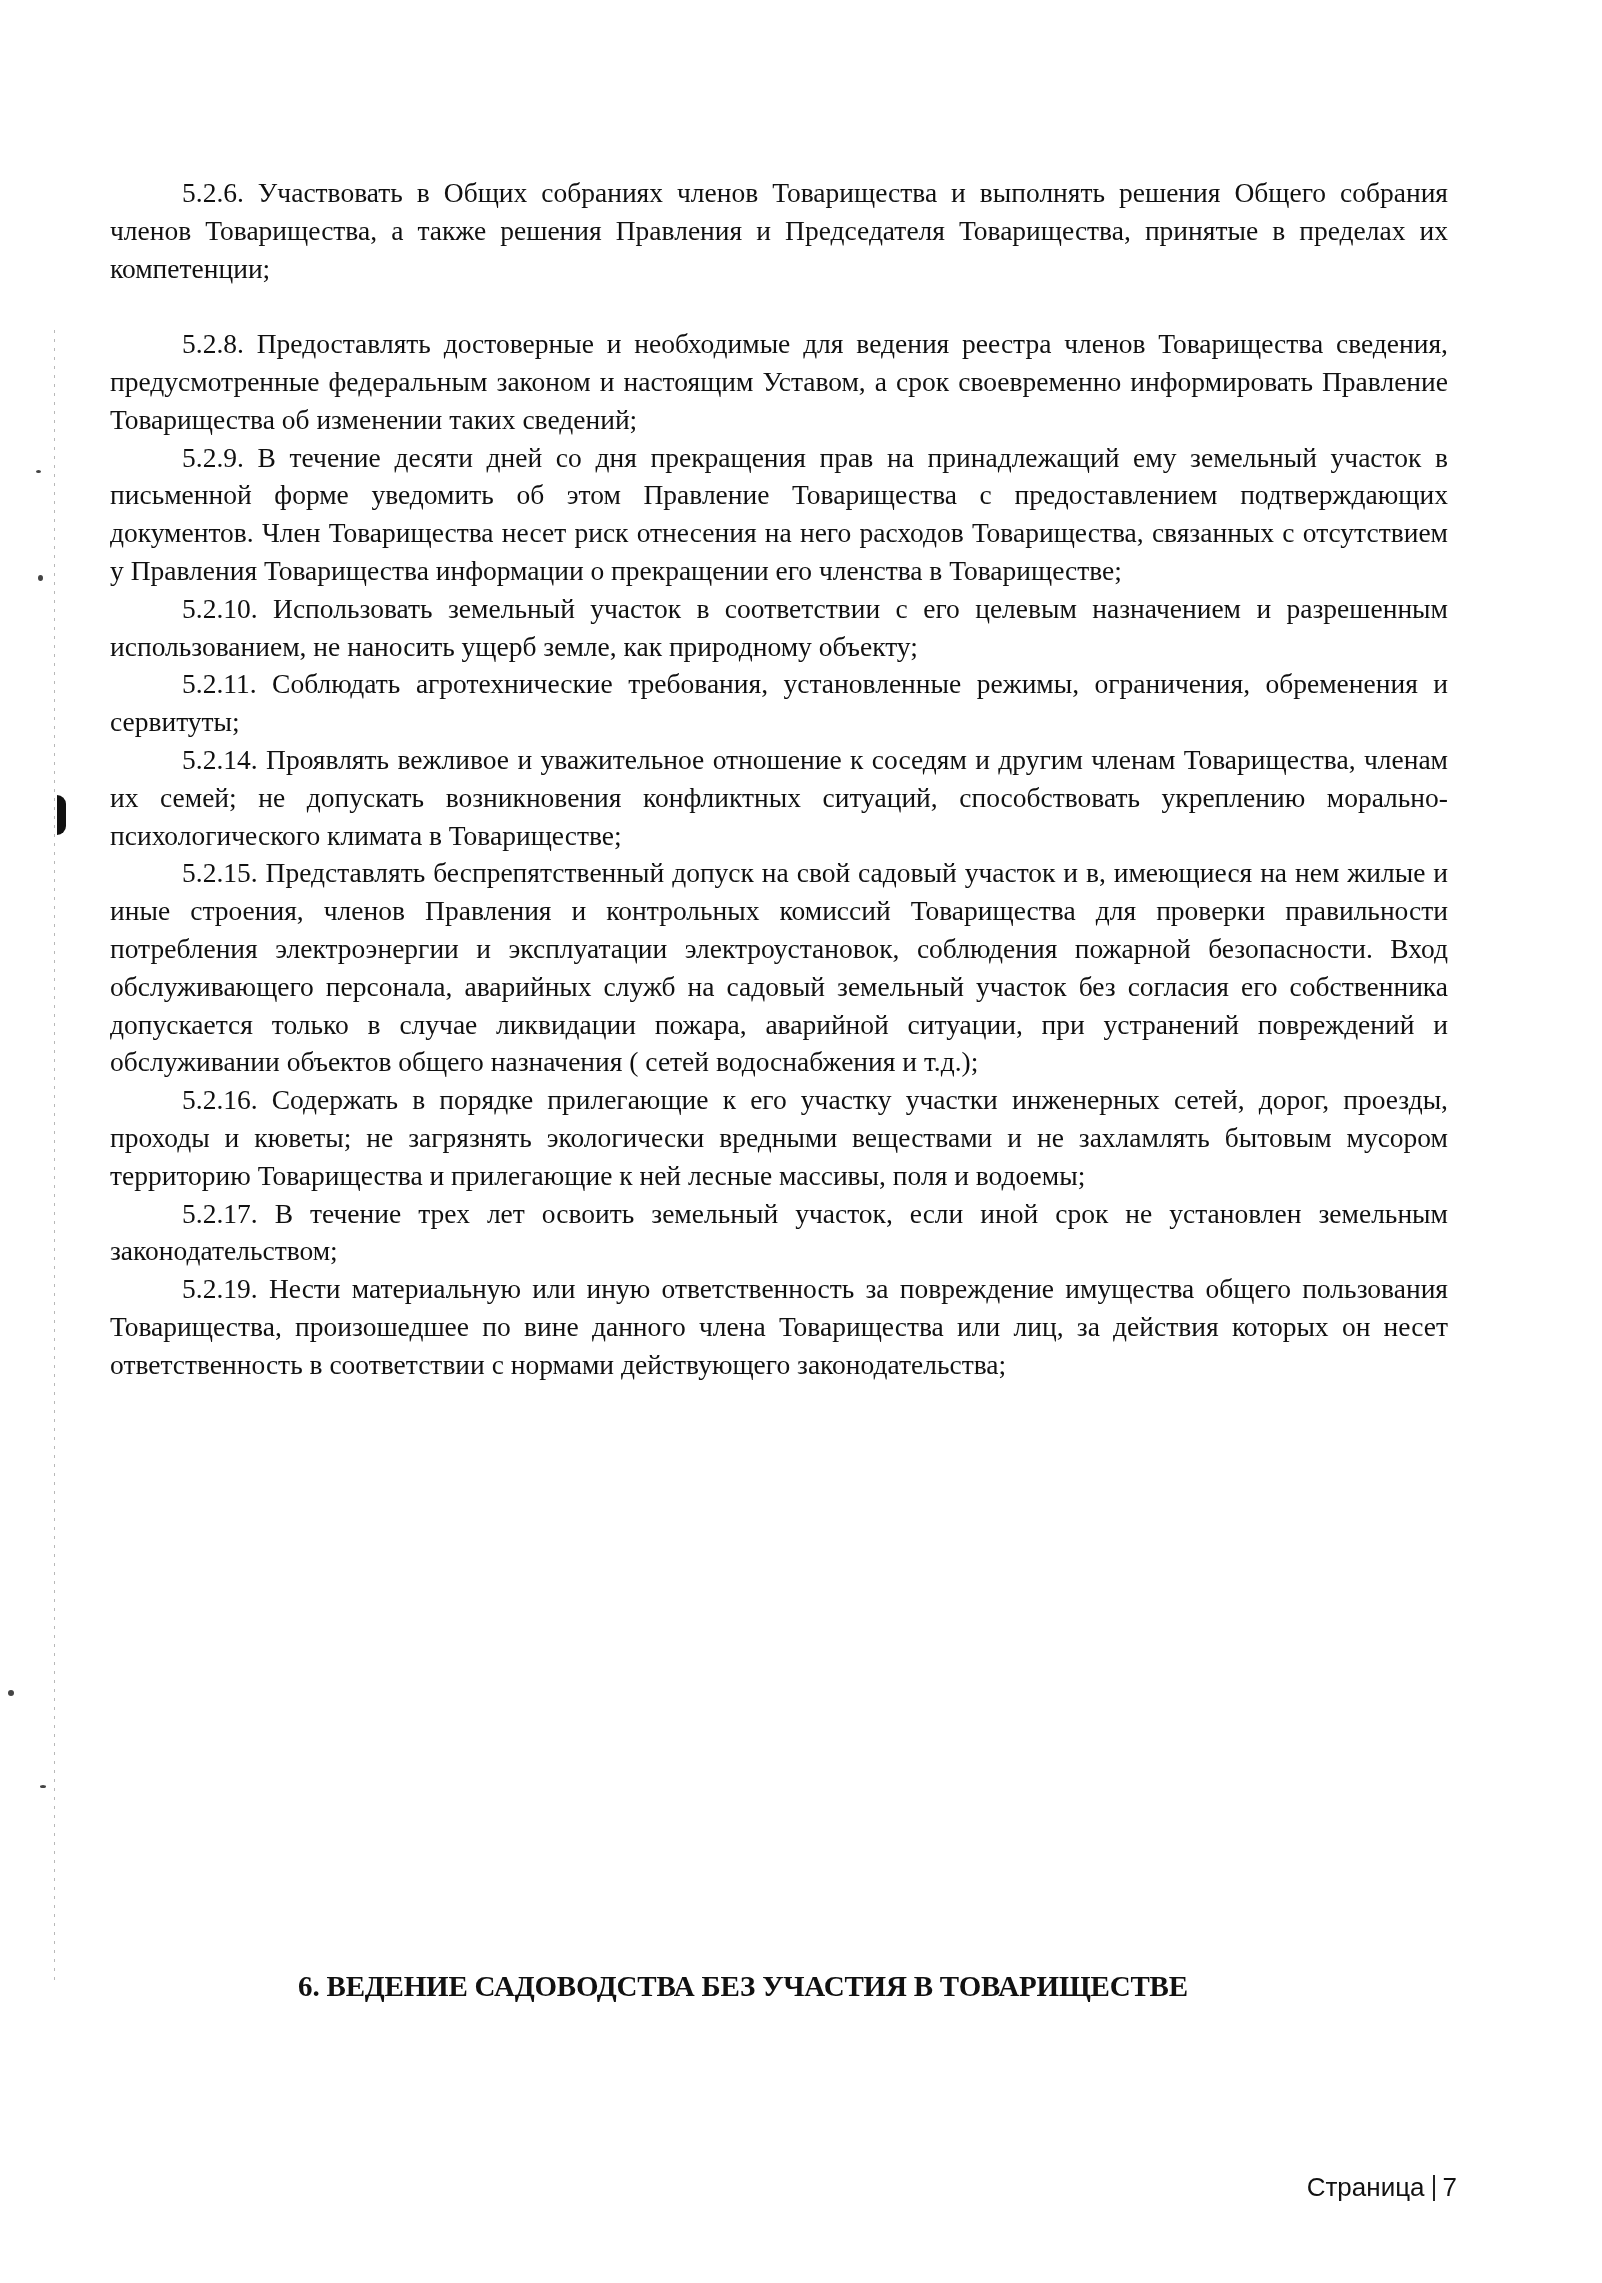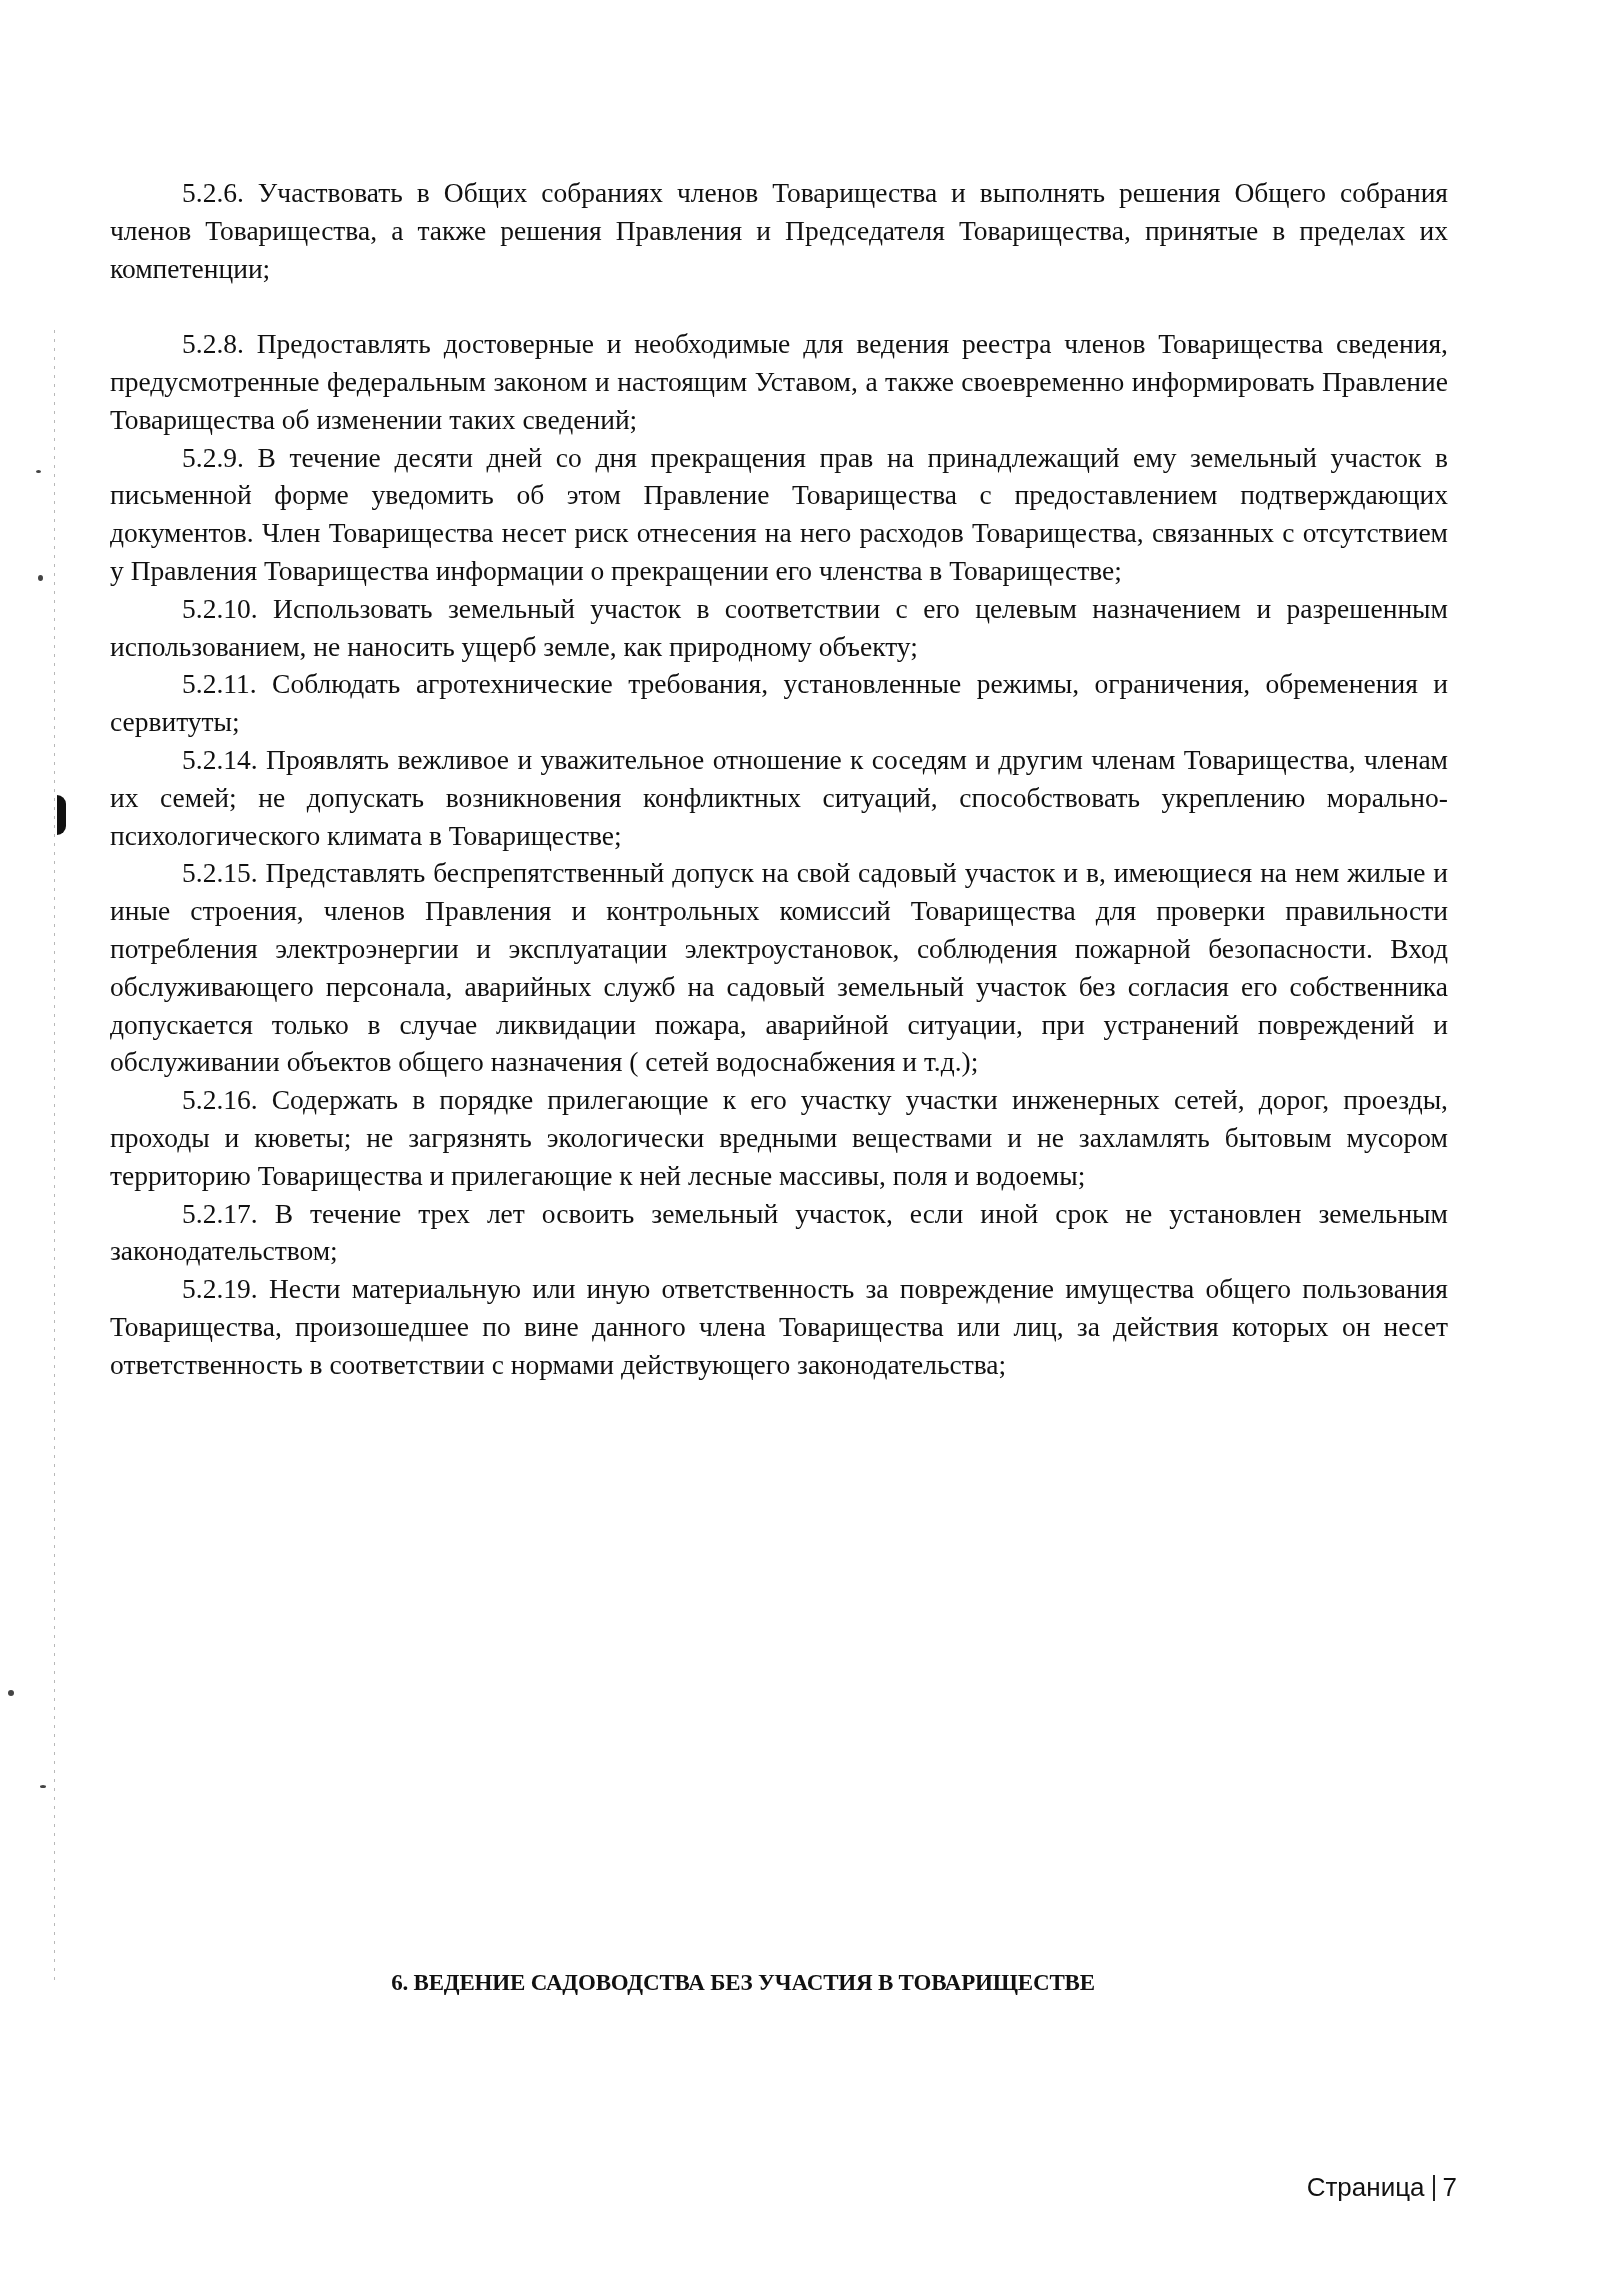--- a/index.html
+++ b/index.html
@@ -10,21 +10,21 @@
     font-family: "Liberation Serif", "DejaVu Serif", serif;
     font-size: 27.5px; line-height: 37.8px; color: #111;
     text-align: justify;
   }
   .content p { margin: 0; text-indent: 72px; }
   .content p.gap { margin-bottom: 37.8px; }
   .heading {
     position: absolute; left: 0; width: 1602px; top: 1970px;
     text-align: center;
     font-family: "Liberation Serif", "DejaVu Serif", serif;
-    font-weight: bold; font-size: 23px; color: #111; letter-spacing: -0.2px;
+    font-weight: bold; font-size: 29px; color: #111; letter-spacing: -0.2px;
   }
   .heading span { position: relative; left: -58px; }
   .footer {
     position: absolute; right: 145px; top: 2172px;
     font-family: "Liberation Sans", "DejaVu Sans", sans-serif;
     font-size: 26px; color: #111;
   }
   .footer .sep { display: inline-block; width: 2px; height: 26px; background: #222; vertical-align: -5px; margin: 0 8px; }
   
   .scan-line { position: absolute; left: 54px; top: 330px; width: 1px; height: 1650px;
@@ -38,21 +38,21 @@
 <div class="page">
   <div class="scan-line"></div>
   <div class="blot"></div>
   <div class="speck" style="left:36px;top:470px;width:5px;height:3px;"></div>
   <div class="speck" style="left:38px;top:575px;width:5px;height:6px;"></div>
   <div class="speck" style="left:8px;top:1690px;width:6px;height:6px;"></div>
   <div class="speck" style="left:40px;top:1785px;width:6px;height:3px;"></div>
 
   <div class="content">
     <p class="gap">5.2.6. Участвовать в Общих собраниях членов Товарищества и выполнять решения Общего собрания членов Товарищества, а также решения Правления и Председателя Товарищества, принятые в пределах их компетенции;</p>
-    <p>5.2.8. Предоставлять достоверные и необходимые для ведения реестра членов Товарищества сведения, предусмотренные федеральным законом и настоящим Уставом, а также своевременно информировать Правление Товарищества об изменении таких сведений;</p>
+    <p>5.2.8. Предоставлять достоверные и необходимые для ведения реестра членов Товарищества сведения, предусмотренные федеральным законом и настоящим Уставом, а срок своевременно информировать Правление Товарищества об изменении таких сведений;</p>
     <p>5.2.9. В течение десяти дней со дня прекращения прав на принадлежащий ему земельный участок в письменной форме уведомить об этом Правление Товарищества с предоставлением подтверждающих документов. Член Товарищества несет риск отнесения на него расходов Товарищества, связанных с отсутствием у Правления Товарищества информации о прекращении его членства в Товариществе;</p>
     <p>5.2.10. Использовать земельный участок в соответствии с его целевым назначением и разрешенным использованием, не наносить ущерб земле, как природному объекту;</p>
     <p>5.2.11. Соблюдать агротехнические требования, установленные режимы, ограничения, обременения и сервитуты;</p>
     <p>5.2.14. Проявлять вежливое и уважительное отношение к соседям и другим членам Товарищества, членам их семей; не допускать возникновения конфликтных ситуаций, способствовать укреплению морально-психологического климата в Товариществе;</p>
     <p>5.2.15. Представлять беспрепятственный допуск на свой садовый участок и в, имеющиеся на нем жилые и иные строения, членов Правления и контрольных комиссий Товарищества для проверки правильности потребления электроэнергии и эксплуатации электроустановок, соблюдения пожарной безопасности. Вход обслуживающего персонала, аварийных служб на садовый земельный участок без согласия его собственника допускается только в случае ликвидации пожара, аварийной ситуации, при устранений повреждений и обслуживании объектов общего назначения ( сетей водоснабжения и т.д.);</p>
     <p>5.2.16. Содержать в порядке прилегающие к его участку участки инженерных сетей, дорог, проезды, проходы и кюветы; не загрязнять экологически вредными веществами и не захламлять бытовым мусором территорию Товарищества  и прилегающие к ней лесные массивы, поля и водоемы;</p>
     <p>5.2.17. В течение трех лет освоить земельный участок, если иной срок не установлен земельным законодательством;</p>
     <p>5.2.19. Нести материальную или иную ответственность за повреждение имущества общего пользования Товарищества, произошедшее по вине данного члена Товарищества или лиц, за действия которых он несет ответственность в соответствии с нормами действующего законодательства;</p>
   </div>
 

